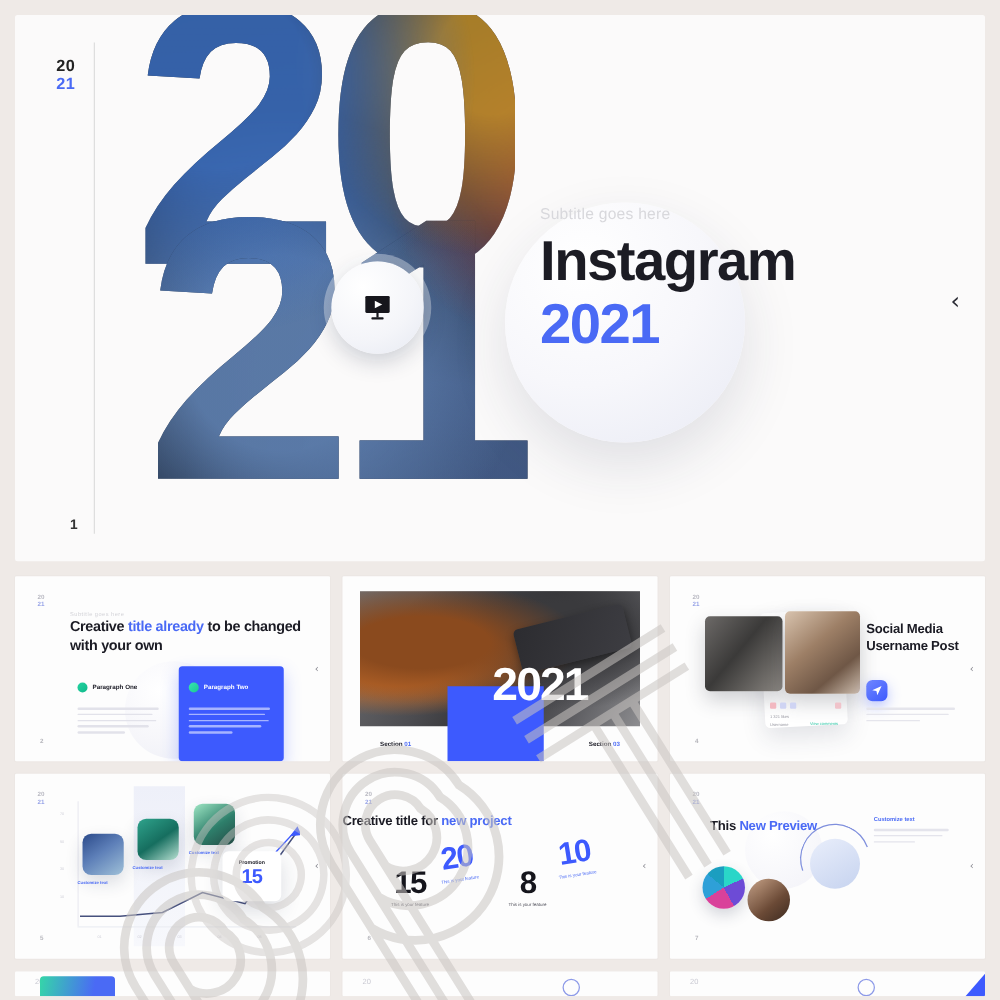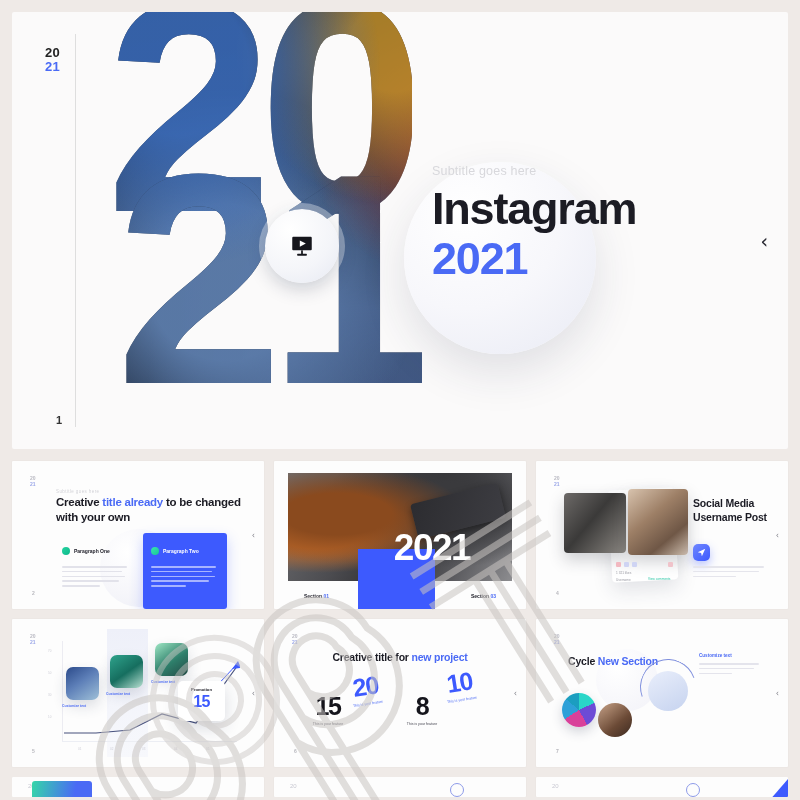--- a/index.html
+++ b/index.html
@@ -187,21 +187,21 @@
            background:linear-gradient(145deg,#2fa38c,#166e5f 52%,#b8e0d2 100%);}
   .s5-t3 { left:143px; top:24px; width:33px; height:33px;
            background:linear-gradient(145deg,#9ee6c4,#2e7f6b 55%,#244a45 100%);}
   .s5-lab { position:absolute; font-size:3.4px; font-weight:700; color:#4a6af5; }
   .s5-cal { position:absolute; left:166px; top:62px; width:47px; height:40px; border-radius:5px;
             background:#fff; box-shadow:0 7px 16px rgba(40,50,80,.16); text-align:center; padding-top:6px;}
   .s5-cal .cap { font-size:4.2px; font-weight:700; color:#1b1b24;}
   .s5-cal .val { font-size:16px; font-weight:700; color:#3d5afe; line-height:1.25; letter-spacing:-.6px;}
 
   
-  .s6-title { position:absolute; left:0; top:32px; width:252px; text-align:center;
+  .s6-title { position:absolute; left:0; top:32px; width:252px; text-align:left;
               font-size:10.5px; font-weight:700; color:#1b1b24; letter-spacing:-.2px;}
   .s6-title .accent { color:#4a6af5; }
   .stat { position:absolute; text-align:center; }
   .stat .v { font-weight:700; letter-spacing:-1.4px; line-height:.95; }
   .stat .c { font-size:3.6px; color:#4a4a55; line-height:1.25; margin-top:3px; }
   .stat.dark .v { color:#15151c; }
   .stat.blue .v { color:#3d5afe; }
   .stat.blue .c { color:#4a6af5; }
 
   
@@ -450,21 +450,21 @@
         <div class="scv">‹</div>
       </div>
 
       <div class="slide">
         <div class="mark">
           <span>20</span>
           <span class="b">21</span>
         </div>
 
         <div class="s7-orb"></div>
-        <div class="s7-title"><span>Cycle </span><span class="accent">New Section</span></div>
+        <div class="s7-title"><span>This </span><span class="accent">New Preview</span></div>
 
         <div class="s7-ring"></div>
         <div class="s7-circ3"></div>
         <div class="s7-circ2"></div>
         <div class="s7-circ"></div>
 
         <div class="s7-cust">Customize text</div>
         <div class="s7-body">
           <div class="ln" style="width:97%"></div>
             <div class="ln" style="width:88%"></div>

